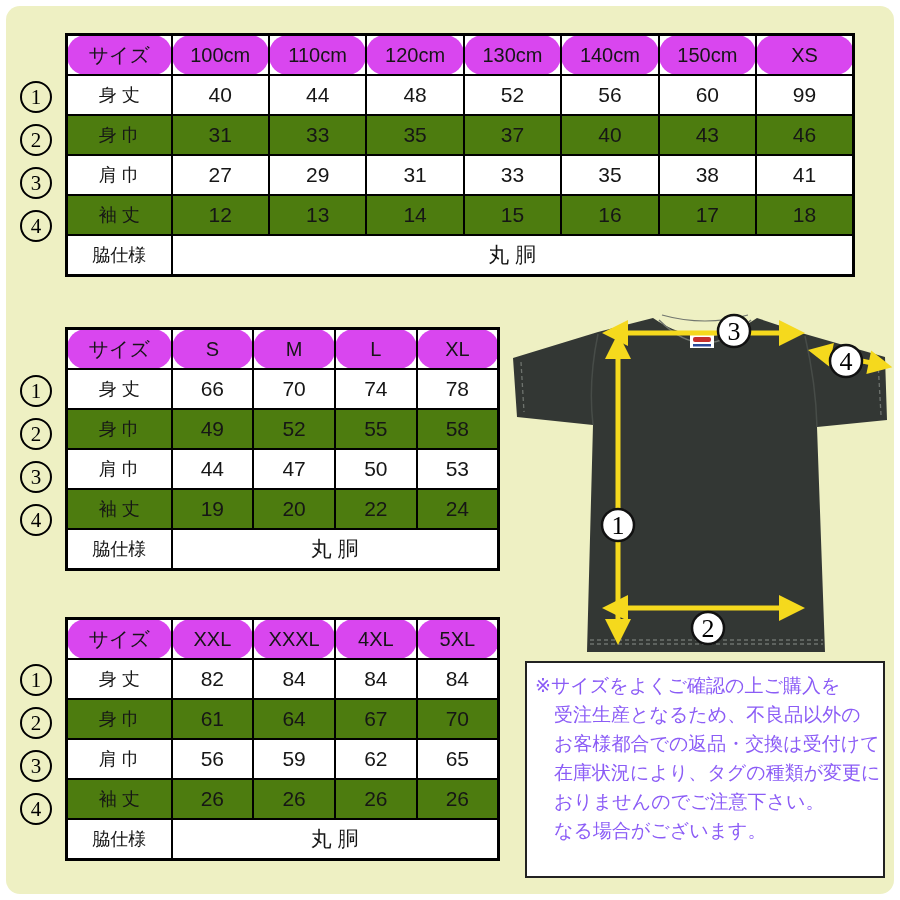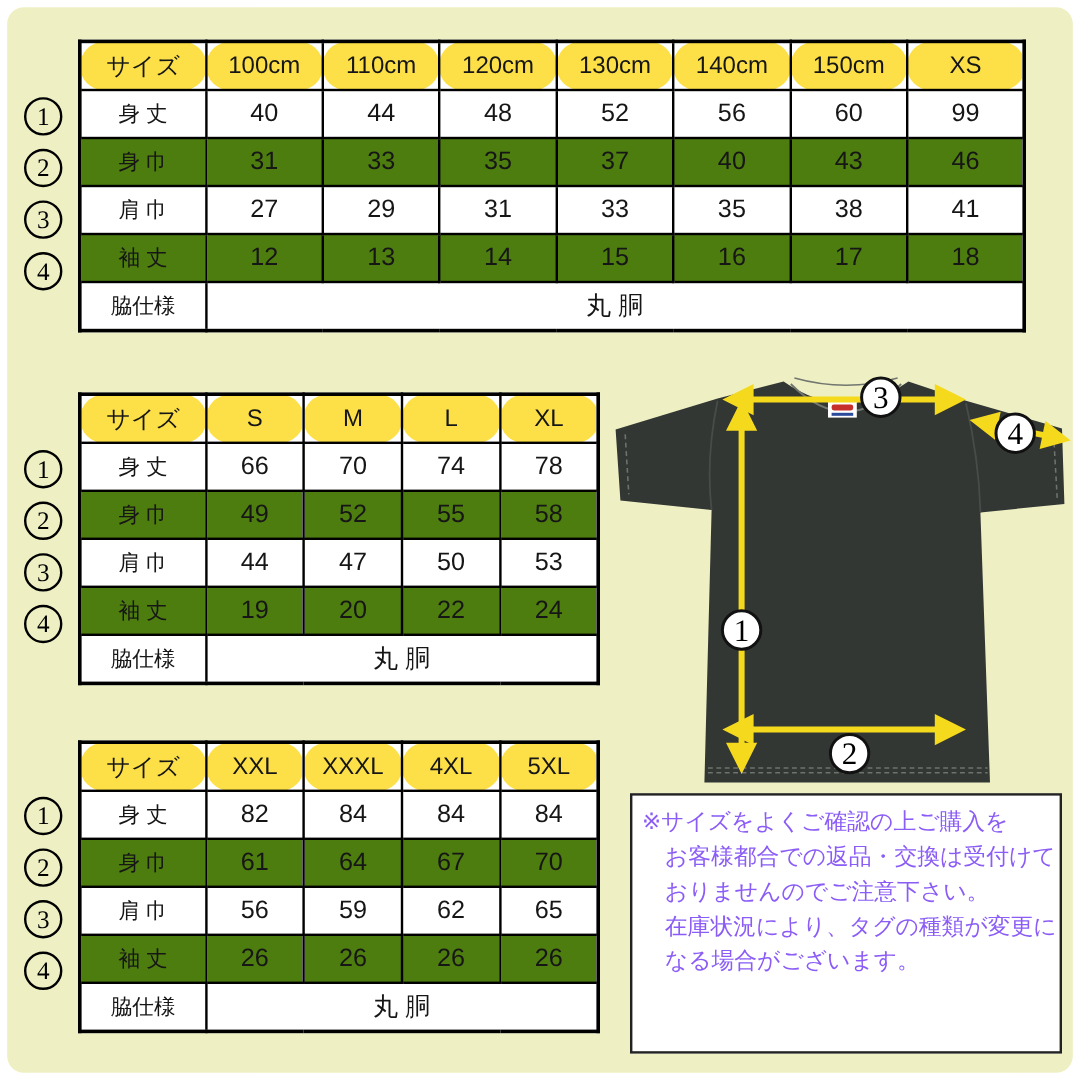--- a/index.html
+++ b/index.html
@@ -15,21 +15,21 @@
   
   table.size-table{
     position:absolute;border-collapse:collapse;table-layout:fixed;
     background:#ffffff;border:3px solid #000;
   }
   table.size-table td{
     border:2px solid #000;text-align:center;vertical-align:middle;
     font-size:21px;color:#161616;height:38px;padding:0;overflow:hidden;
     white-space:nowrap;
   }
-  table.size-table tr.head td{background:#fde047;font-size:20px;border-radius:19px;}
+  table.size-table tr.head td{background:#d946ef;font-size:20px;border-radius:19px;}
   table.size-table tr.alt td{background:#4d7c0f;}
   table.size-table td.lbl{font-size:18px;}
   #table1{left:65px;top:33px;width:790px;}
   #table2{left:65px;top:327px;width:435px;}
   #table3{left:65px;top:617px;width:435px;}
   
   .marker{
     position:absolute;left:20px;width:28px;height:28px;border:2px solid #000;
     border-radius:50%;display:flex;align-items:center;justify-content:center;
     font-family:"Liberation Serif","DejaVu Serif",serif;font-size:21px;color:#000;
@@ -282,17 +282,18 @@
     <text x="108" y="234" text-anchor="middle" font-family="Liberation Serif, DejaVu Serif, serif" font-size="26" fill="#000">1</text>
   </g>
   <g>
     <circle cx="198" cy="328" r="16" fill="#ffffff" stroke="#111" stroke-width="2.5"></circle>
     <text x="198" y="337" text-anchor="middle" font-family="Liberation Serif, DejaVu Serif, serif" font-size="26" fill="#000">2</text>
   </g>
 </svg>
 
 <div class="note">
   <div class="note-line">※サイズをよくご確認の上ご購入を</div>
+  <div class="note-line indent">受注生産となるため、不良品以外の</div>
   <div class="note-line indent">お客様都合での返品・交換は受付けて</div>
+  <div class="note-line indent">在庫状況により、タグの種類が変更に</div>
   <div class="note-line indent">おりませんのでご注意下さい。</div>
-  <div class="note-line indent">在庫状況により、タグの種類が変更に</div>
   <div class="note-line indent">なる場合がございます。</div>
 </div>
 
 </body></html>

